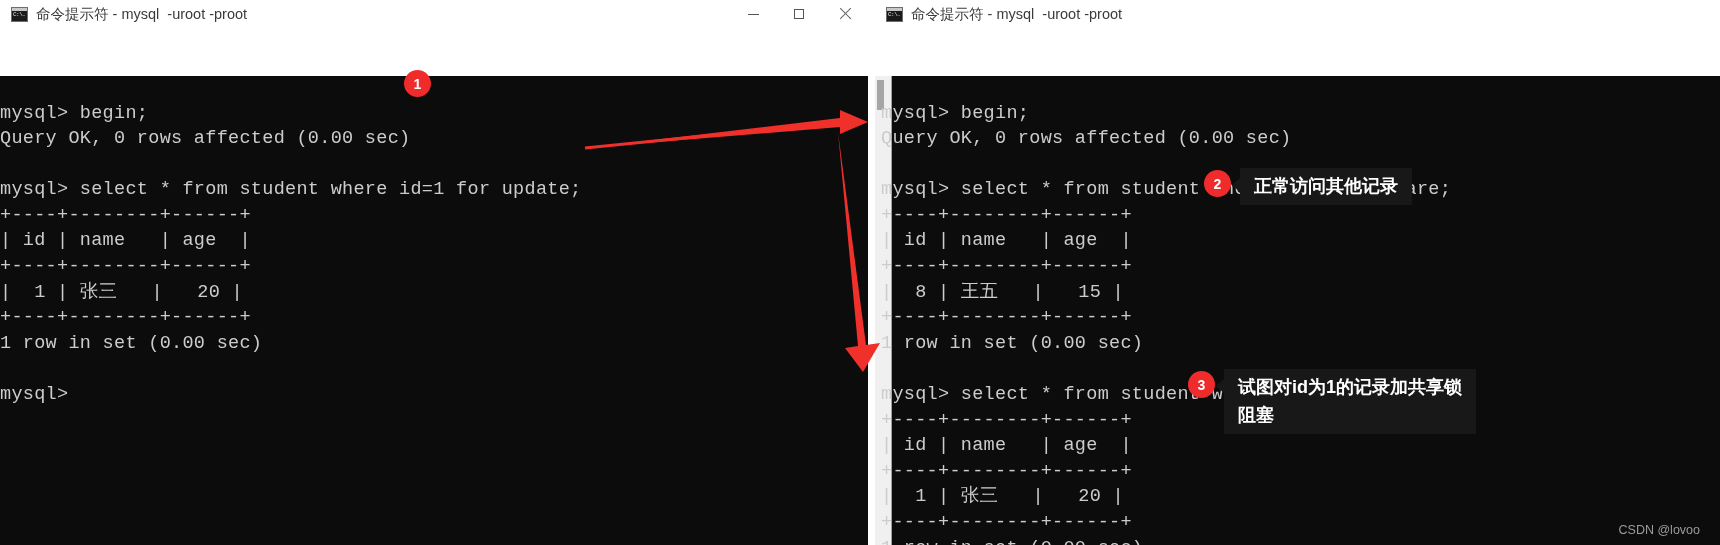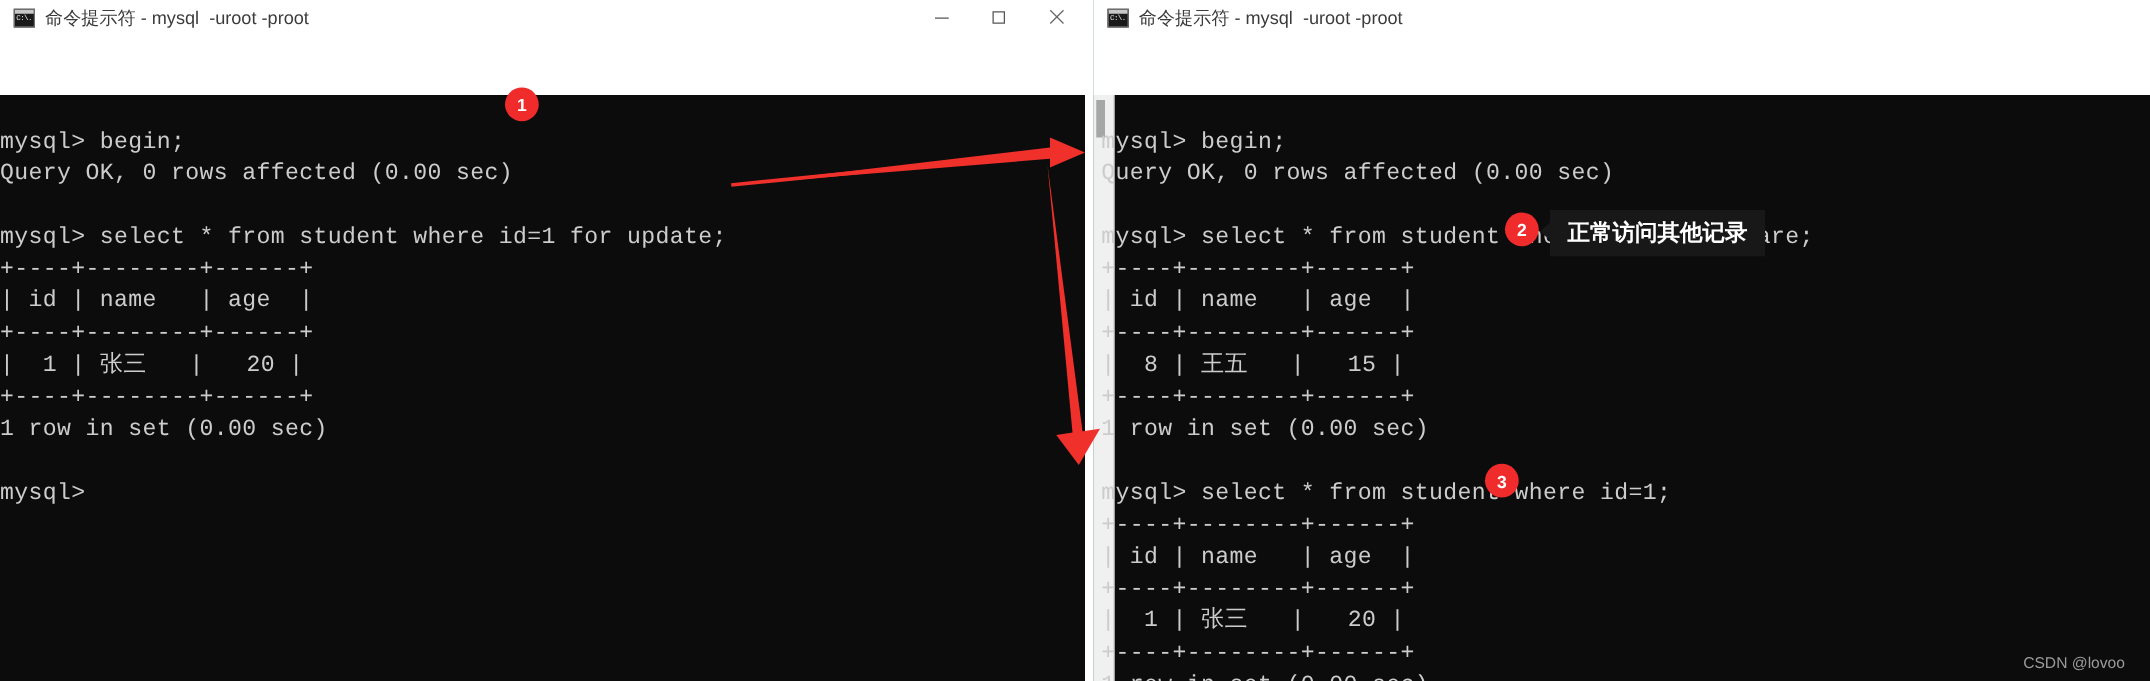--- a/index.html
+++ b/index.html
@@ -329,17 +329,19 @@
     <div class="badge">1</div>
   </div>
 
   <div class="callout" id="callout-2">
     <div class="badge">2</div>
     <div class="bubble">正常访问其他记录</div>
   </div>
 
   <div class="callout" id="callout-3">
     <div class="badge">3</div>
+    <div class="bubble">试图对id为1的记录加共享锁
+阻塞</div>
   </div>
 
   <div id="watermark">CSDN @lovoo</div>
 
 </div>
 
 </body></html>

